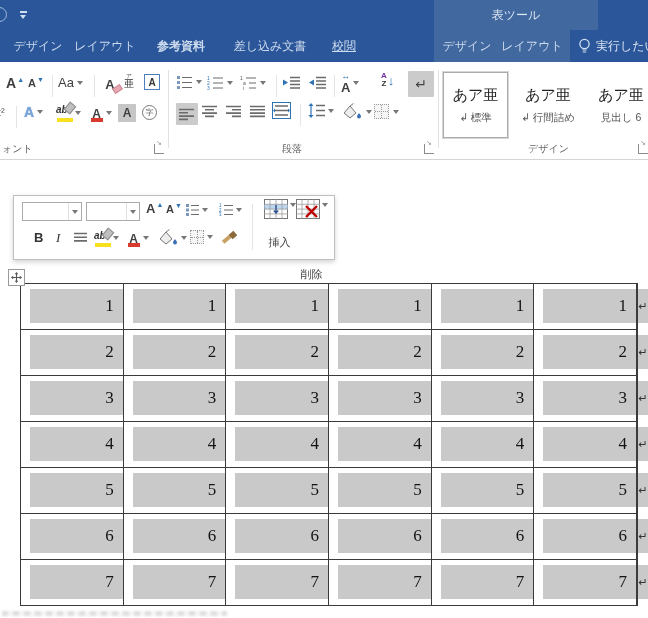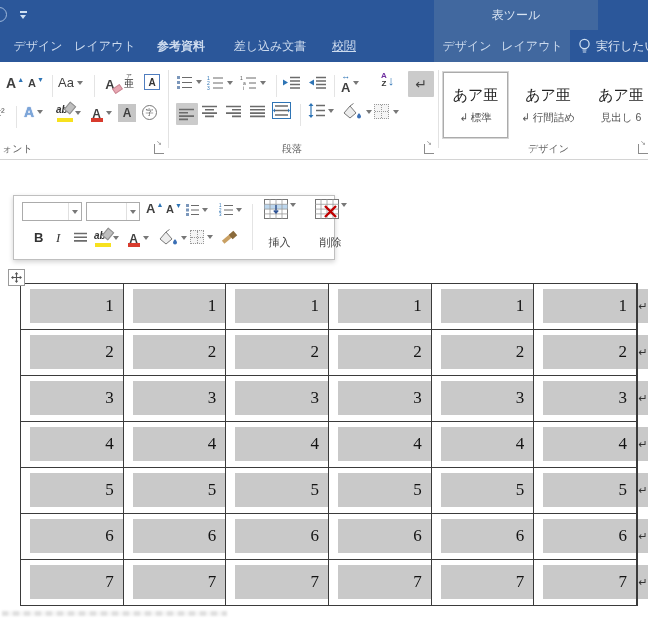--- a/index.html
+++ b/index.html
@@ -369,21 +369,21 @@
           <svg width="24" height="20">
             <rect x="0.5" y="0.5" width="23" height="19" fill="#fff" stroke="#777"></rect>
             <rect x="0.5" y="5.3" width="23" height="4.8" fill="#BDD7EE"></rect>
             <path d="M0 5.3h24M0 10.1h24M0 14.9h24M6 0v20M12 0v20M18 0v20" stroke="#9A9A9A" stroke-width="0.8"></path>
             <path d="M12 6v8M9.8 11.5 12 14l2.2-2.5" stroke="#2F5496" stroke-width="1.4" fill="none"></path>
           </svg>
           <span class="caret" style="margin-top:4px;"></span>
         </span>
         <span class="lbl">挿入</span>
       </div>
-      <div class="bigbtn" style="left:296px;">
+      <div class="bigbtn" style="left:277px;gap:32px;">
         <span style="display:flex;align-items:flex-start;gap:2px;">
           <svg width="24" height="20">
             <rect x="0.5" y="0.5" width="23" height="19" fill="#fff" stroke="#777"></rect>
             <path d="M0 5.3h24M0 10.1h24M0 14.9h24M6 0v20M12 0v20M18 0v20" stroke="#9A9A9A" stroke-width="0.8"></path>
             <path d="M10 7 L21 18 M21 7 L10 18" stroke="#C00000" stroke-width="2.4"></path>
           </svg>
           <span class="caret" style="margin-top:4px;"></span>
         </span>
         <span class="lbl">削除</span>
       </div>

